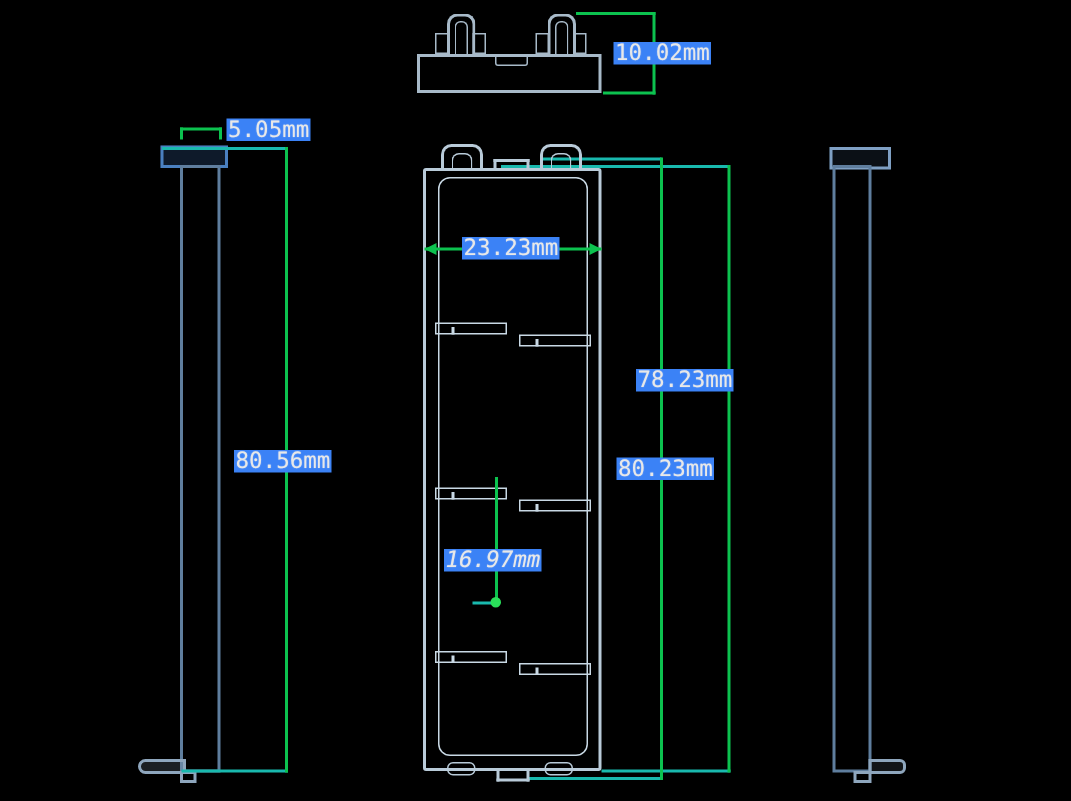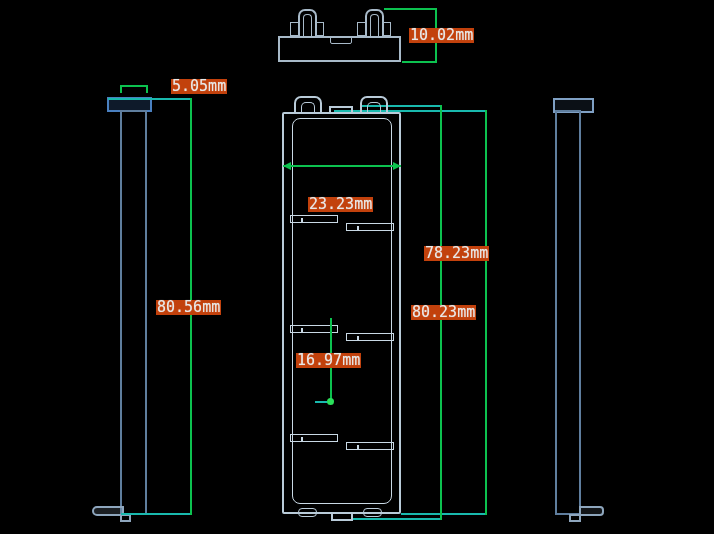--- a/index.html
+++ b/index.html
@@ -20,21 +20,21 @@
   
   .ol{border:2px solid var(--line-light);background:transparent;}
   .ol-inner{border:1.5px solid var(--line-inner);}
   .ol-med{border:2px solid var(--line-med);}
   .ol-top{border:2px solid var(--line-top);}
   .ol-soft{border:2px solid var(--line-soft);}
   .hl-tab{border:2px solid var(--hl-blue);background:rgba(66,118,190,0.22);}
   .gline{background:var(--green);}
   .tline{background:var(--teal);}
   .dim-label{position:absolute;font-size:15px;line-height:15px;color:var(--txt);
-             background:#c2410c;padding:0 1px;white-space:nowrap;z-index:30;
+             background:#3b82f6;padding:0 1px;white-space:nowrap;z-index:30;
              text-shadow:0 0 1px rgba(255,255,255,.45);}
   .round-top{border-bottom:none;}
   .tabbar{position:relative;}
   .tabbar::after{content:"";position:absolute;left:10px;top:2px;width:1.5px;height:5px;
                  background:var(--line-inner);}
   .arrow{width:0;height:0;position:absolute;}
   .arrow-left{border-top:4px solid transparent;border-bottom:4px solid transparent;
               border-right:8px solid var(--green);}
   .arrow-right{border-top:4px solid transparent;border-bottom:4px solid transparent;
                border-left:8px solid var(--green);}
@@ -47,21 +47,21 @@
 
   <div>
     <div class="abs hl-tab" style="left:107px;top:97px;width:45px;height:15px;"></div>
     <div class="abs ol-med" style="left:120px;top:110px;width:27px;height:405px;"></div>
     <div class="abs ol-soft" style="left:92px;top:506px;width:32px;height:10px;border-radius:5px 0 0 5px;background:rgba(150,170,195,0.18);"></div>
     <div class="abs ol-soft" style="left:120px;top:514px;width:11px;height:8px;"></div>
 
     <div class="abs gline" style="left:120px;top:85px;width:28px;height:2px;"></div>
     <div class="abs gline" style="left:120px;top:85px;width:2px;height:8px;"></div>
     <div class="abs gline" style="left:146px;top:85px;width:2px;height:8px;"></div>
-    <span class="dim-label" style="left:151px;top:79px;margin-left:20px;">5.05mm</span>
+    <span class="dim-label" style="left:151px;top:79px;">5.05mm</span>
 
     <div class="abs tline" style="left:108px;top:98px;width:84px;height:2px;"></div>
     <div class="abs tline" style="left:121px;top:513px;width:71px;height:2px;"></div>
     <div class="abs gline" style="left:190px;top:98px;width:2px;height:417px;"></div>
     <span class="dim-label" style="left:156px;top:300px;">80.56mm</span>
   </div>
 
   <div>
     <div class="abs ol-top" style="left:278px;top:36px;width:123px;height:26px;"></div>
     <div class="abs" style="left:330px;top:37px;width:22px;height:7px;border:1.5px solid var(--line-top);border-radius:0 0 2px 2px;"></div>
@@ -105,26 +105,26 @@
     <div class="abs ol-inner tabbar" style="left:290px;top:402px;width:48px;height:8px;"></div>
     <div class="abs ol-inner tabbar" style="left:346px;top:402px;width:48px;height:8px;"></div>
 
     <div class="abs" style="left:298px;top:508px;width:19px;height:9px;border:1.5px solid var(--line-light);border-radius:4px;"></div>
     <div class="abs" style="left:363px;top:508px;width:19px;height:9px;border:1.5px solid var(--line-light);border-radius:4px;"></div>
     <div class="abs" style="left:331px;top:513px;width:22px;height:8px;border:2px solid var(--line-light);border-top:none;"></div>
 
     <div class="abs gline" style="left:283px;top:165px;width:118px;height:2px;"></div>
     <div class="abs arrow arrow-left" style="left:283px;top:162px;"></div>
     <div class="abs arrow arrow-right" style="left:393px;top:162px;"></div>
-    <span class="dim-label" style="left:308px;top:158px;margin-top:39px;">23.23mm</span>
+    <span class="dim-label" style="left:308px;top:158px;">23.23mm</span>
 
     <div class="abs gline" style="left:330px;top:318px;width:2px;height:85px;"></div>
     <div class="abs tline" style="left:315px;top:401px;width:17px;height:2px;"></div>
     <div class="abs dot" style="left:327px;top:398px;width:7px;height:7px;"></div>
-    <span class="dim-label" style="left:296px;top:353px;">16.97mm</span>
+    <span class="dim-label" style="left:296px;top:366px;font-style:italic;">16.97mm</span>
 
     <div class="abs gline" style="left:440px;top:105px;width:2px;height:415px;"></div>
     <div class="abs gline" style="left:485px;top:110px;width:2px;height:405px;"></div>
     <span class="dim-label" style="left:424px;top:246px;">78.23mm</span>
     <span class="dim-label" style="left:411px;top:305px;">80.23mm</span>
   </div>
 
   <div>
     <div class="abs" style="left:553px;top:98px;width:41px;height:15px;border:2px solid #7fa0c4;background:rgba(90,130,180,0.12);"></div>
     <div class="abs ol-med" style="left:555px;top:110px;width:26px;height:405px;"></div>

